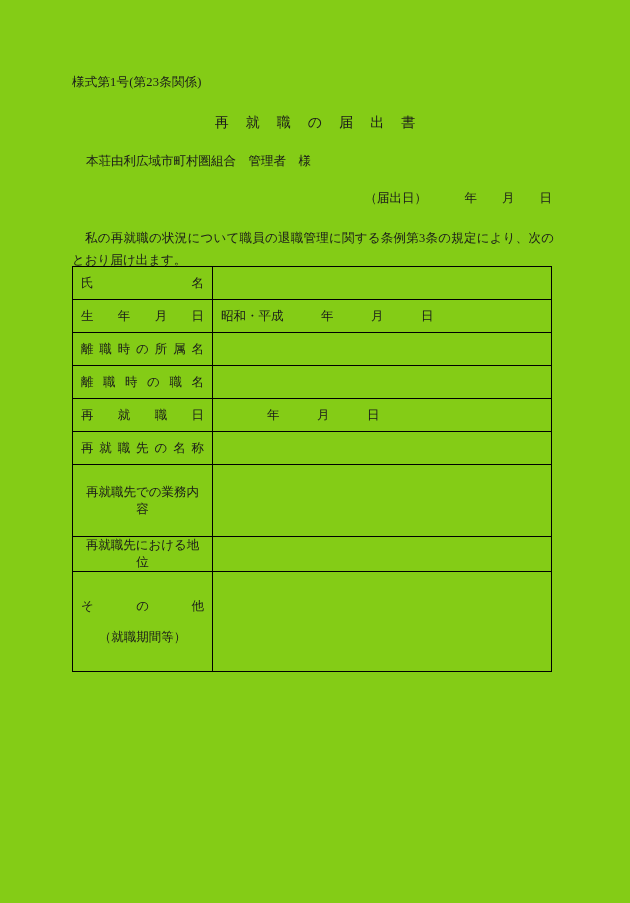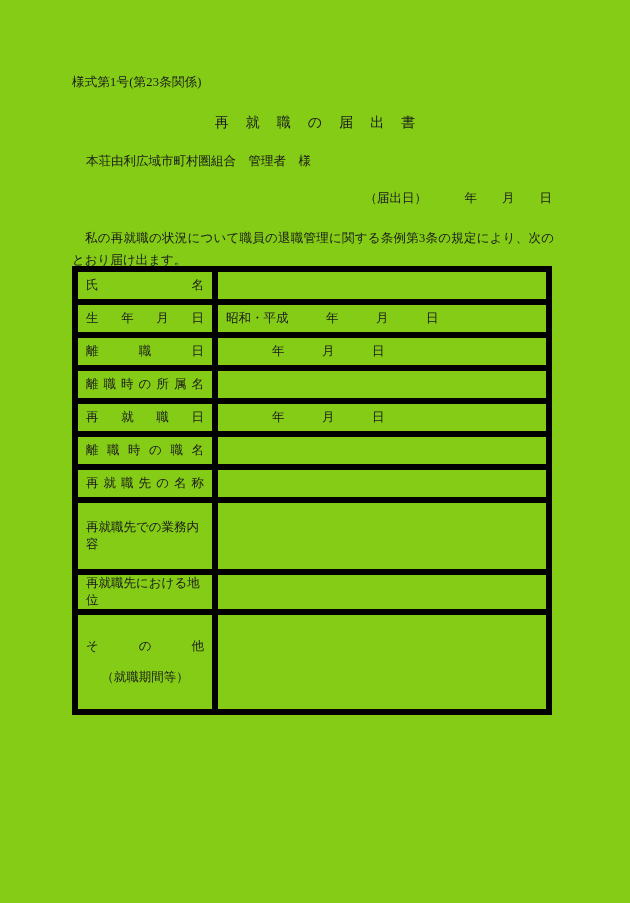--- a/index.html
+++ b/index.html
@@ -75,21 +75,21 @@
   
   .form-table {
     position: absolute;
     left: 72px;
     top: 266px;
     width: 480px;
     border-collapse: collapse;
     table-layout: fixed;
   }
   .form-table td {
-    border: 6px solid #000000;
+    border: 1px solid #000000;
     font-size: 12.5px;
     vertical-align: middle;
     padding: 0 8px;
     margin-top: 28px;
   }
   .form-table td.label {
     width: 140px;
     box-sizing: border-box;
   }
   .form-table td.value {
@@ -99,21 +99,21 @@
   
   .lbl {
     display: block;
     text-align: justify;
     text-align-last: justify;
     text-justify: inter-character;
     white-space: normal;
   }
   .lbl.tight {
     text-align-last: auto;
-    text-align: left;
+    text-align: center;
   }
   .lbl-sub {
     display: block;
     text-align: center;
     margin-top: 14px;
     white-space: nowrap;
   }
 
   .val {
     display: block;
@@ -156,48 +156,40 @@
         <tr class="r-std">
           <td class="label">
             <span class="lbl">生年月日</span>
           </td>
           <td class="value">
             <span class="val">昭和・平成　　　年　　　月　　　日</span>
           </td>
         </tr>
         <tr class="r-std">
           <td class="label">
-            <span class="lbl">離職日</span>
+            <span class="lbl">離職時の所属名</span>
+          </td>
+          <td class="value">
+            <span class="val"></span>
+          </td>
+        </tr>
+        <tr class="r-std">
+          <td class="label">
+            <span class="lbl">離職時の職名</span>
+          </td>
+          <td class="value">
+            <span class="val"></span>
+          </td>
+        </tr>
+        <tr class="r-std">
+          <td class="label">
+            <span class="lbl">再就職日</span>
           </td>
           <td class="value">
             <span class="val indent">年　　　月　　　日</span>
-          </td>
-        </tr>
-        <tr class="r-std">
-          <td class="label">
-            <span class="lbl">離職時の所属名</span>
-          </td>
-          <td class="value">
-            <span class="val"></span>
-          </td>
-        </tr>
-        <tr class="r-std">
-          <td class="label">
-            <span class="lbl">再就職日</span>
-          </td>
-          <td class="value">
-            <span class="val indent">年　　　月　　　日</span>
-          </td>
-        </tr>
-        <tr class="r-std">
-          <td class="label">
-            <span class="lbl">離職時の職名</span>
-          </td>
-          <td class="value">
-            <span class="val"></span>
           </td>
         </tr>
         <tr class="r-std">
           <td class="label">
             <span class="lbl">再就職先の名称</span>
           </td>
           <td class="value">
             <span class="val"></span>
           </td>
         </tr>

